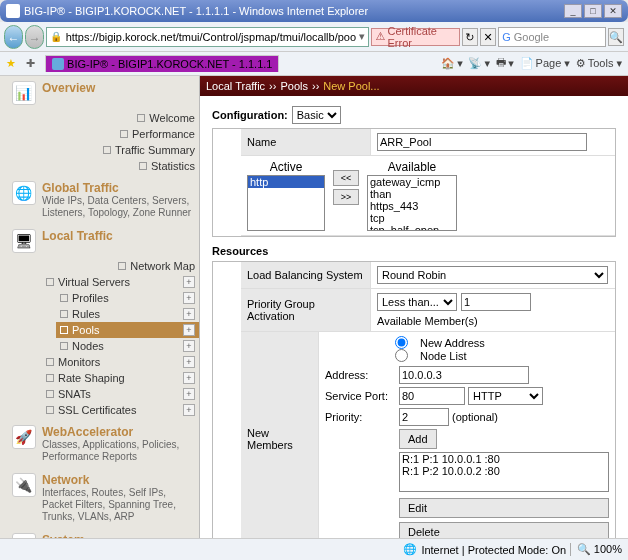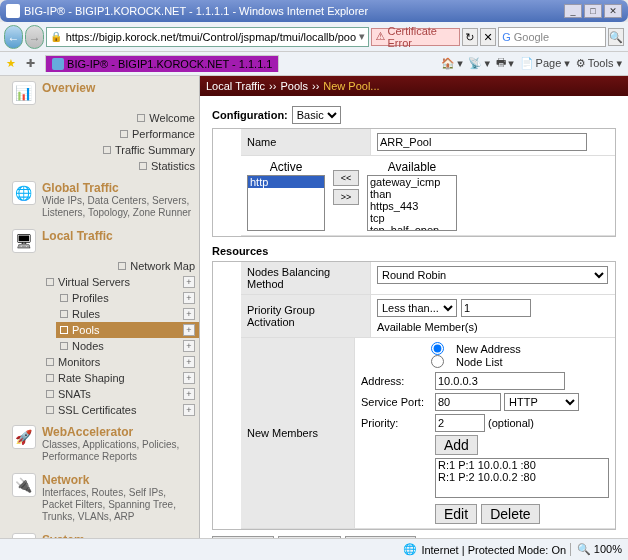--- a/index.html
+++ b/index.html
@@ -44,30 +44,30 @@
 .cfgrow { display: flex; align-items: center; gap: 4px; margin-bottom: 4px; }
 .tblwrap { border: 1px solid #bbb; padding-left: 28px; }
 .row2 { display: flex; border-bottom: 1px solid #ddd; }
 .lab { width: 130px; background: #e8e8e8; padding: 4px 6px; border-right: 1px solid #ddd; display: flex; align-items: center; }
 .val { flex: 1; padding: 4px 6px; display: flex; gap: 4px; flex-wrap: wrap; }
 input[type=text] { border: 1px solid #888; padding: 1px 2px; font-size: 11px; height: 18px; }
 select { border: 1px solid #888; font-size: 11px; height: 18px; background: #fff; }
 .listbx { border: 1px solid #888; background: #fff; font-size: 11px; }
 .listbx.act { width: 78px; height: 56px; }
 .listbx.avl { width: 90px; height: 56px; overflow-y: scroll; }
-.listbx.mem { width: 174px; height: 40px; }
+.listbx.mem { width: 210px; height: 40px; }
 .lbline { padding: 0 2px; }
 .lbline.sel { background: #3060c0; color: #fff; }
 .hmcol { display: flex; flex-direction: column; gap: 1px; }
 .hmlbl { font-size: 12px; text-align: center; }
 .hmbtns { display: flex; flex-direction: column; gap: 3px; margin: 10px 4px 0; }
 .shbtn { width: 26px; height: 16px; background: #e8e8e8; border: 1px solid #999; font-size: 9px; text-align: center; line-height: 14px; }
 .sect { font-weight: bold; margin: 8px 0 4px; }
-.btn { background: #e8e8e8; border: 1px solid #999; padding: 2px 8px; font-size: 14px; display: inline-block; line-height: 14px; }
-.btnrow { display: flex; gap: 4px; margin-top: 6px; }
+.btn { background: #e8e8e8; border: 1px solid #999; padding: 2px 8px; font-size: 11px; display: inline-block; line-height: 14px; }
+.btnrow { display: flex; gap: 4px; margin-top: 6px; flex-direction: column; }
 .nmtbl { display: grid; grid-template-columns: 70px auto; gap: 3px 4px; align-items: center; }
 .statusbar { background: #eef2f7; border-top: 1px solid #ccc; height: 22px; display: flex; align-items: center; padding: 0 6px; gap: 6px; font-size: 10px; }
 .statusbar .right { margin-left: auto; display: flex; align-items: center; gap: 4px; }
 .radiolbl { display: flex; align-items: center; gap: 12px; margin-right: 8px; }
 .globe { color: #3a7; }
 </style>
 </head>
 <body>
 
 <div class="titlebar">
@@ -287,21 +287,21 @@
                 <div class="lbline">tcp_half_open</div>
               </div>
             </div>
           </div>
         </div>
       </div>
 
       <div class="sect">Resources</div>
       <div class="tblwrap">
         <div class="row2">
-          <div class="lab">Nodes Balancing Method</div>
+          <div class="lab">Load Balancing System</div>
           <div class="val">
               <select style="width:231px"><option>Round Robin</option></select>
             </div>
         </div>
         <div class="row2">
           <div class="lab">Priority Group Activation</div>
           <div class="val">
             <select style="width:80px"><option>Less than...</option></select>
             <input type="text" style="width: 70px;" value="1">
             <span>Available Member(s)</span>

